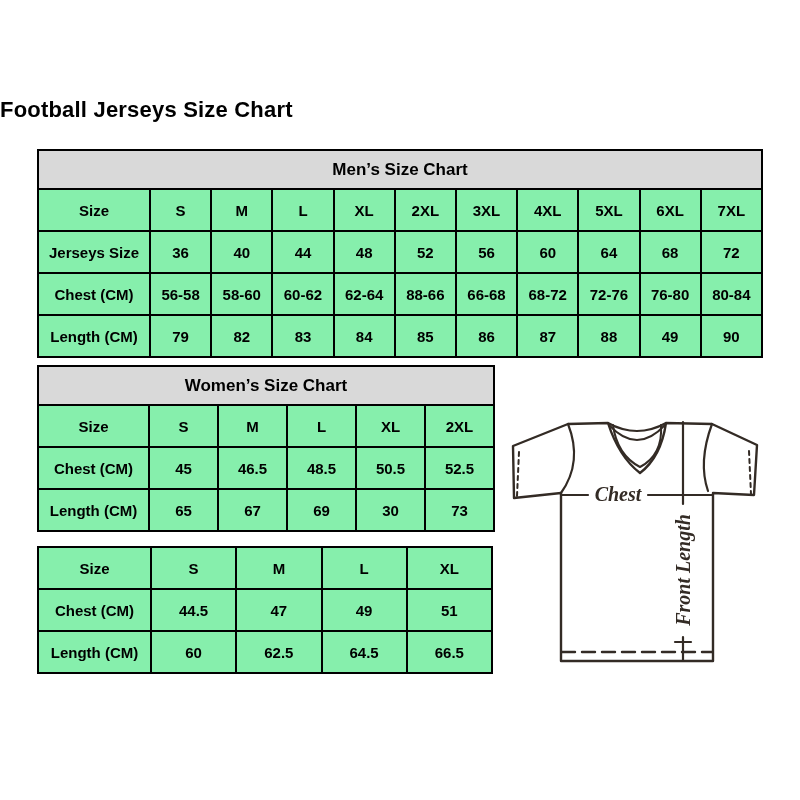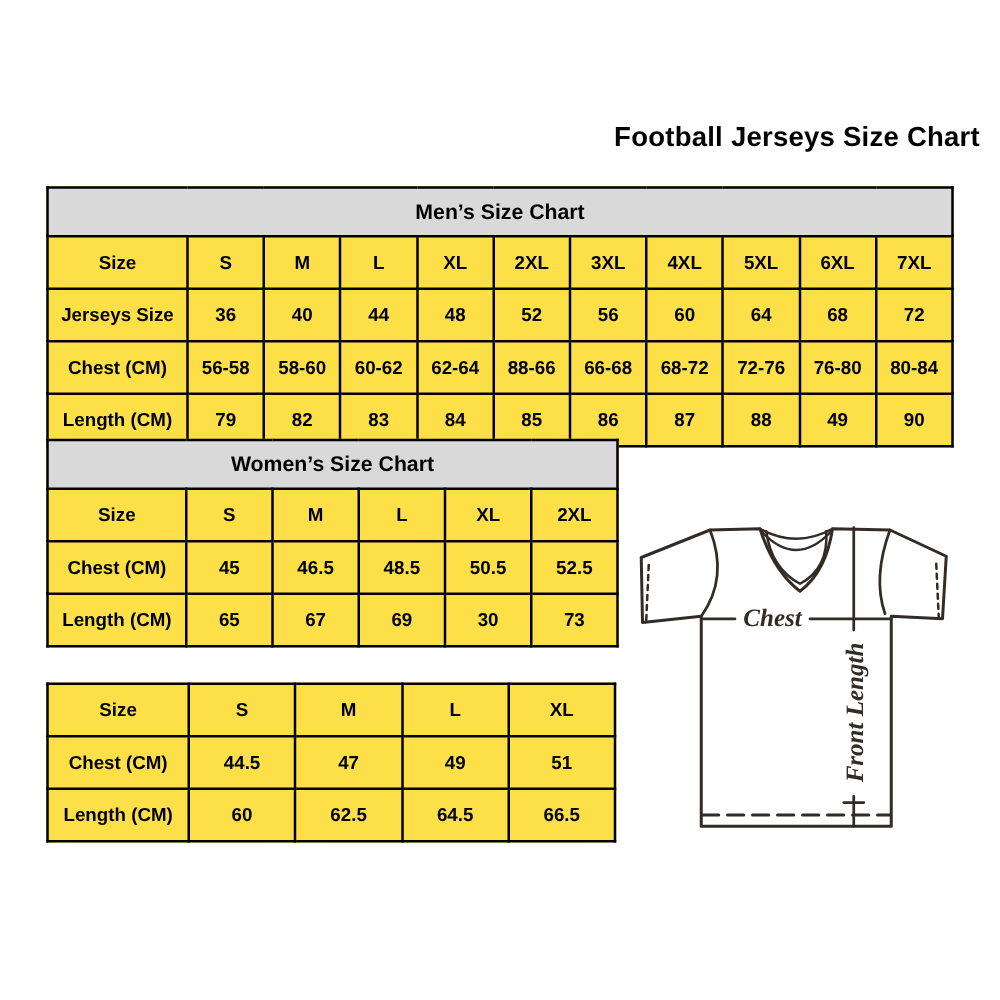--- a/index.html
+++ b/index.html
@@ -9,34 +9,34 @@
     height: 800px;
     background: #ffffff;
     font-family: "Liberation Sans", sans-serif;
     color: #000;
     overflow: hidden;
   }
   .page-title {
     position: absolute;
     left: 0; top: 97px;
     width: 784px;
-    text-align: right;
+    text-align: left;
     font-size: 22px;
     font-weight: bold;
     letter-spacing: 0.2px;
   }
   .tbl { position: absolute; }
   .tbl-mens   { left: 37px; top: 149px; }
-  .tbl-womens { left: 37px; top: 351px; border-radius: 12px; }
+  .tbl-womens { left: 37px; top: 365px; border-radius: 12px; }
   .tbl-youth  { left: 37px; top: 546px; }
 
   table.size-table {
     border-collapse: collapse;
     table-layout: fixed;
-    background: #fde047;
+    background: #86efac;
   }
   .tbl-mens   table.size-table { width: 726px; }
   .tbl-womens table.size-table { width: 458px; }
   .tbl-youth  table.size-table { width: 456px; }
 
   .tbl-mens   col.c0 { width: 112px; }
   .tbl-womens col.c0 { width: 111px; }
   .tbl-youth  col.c0 { width: 113px; }
 
   table.size-table td {

